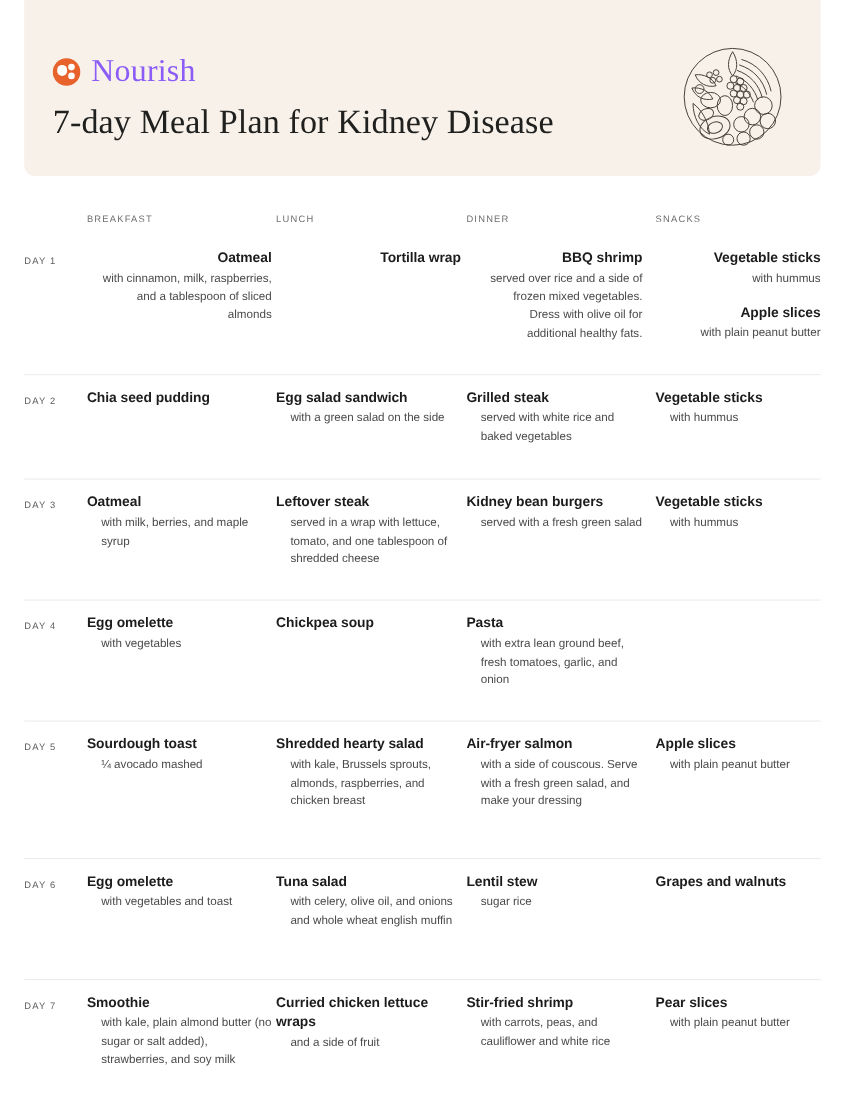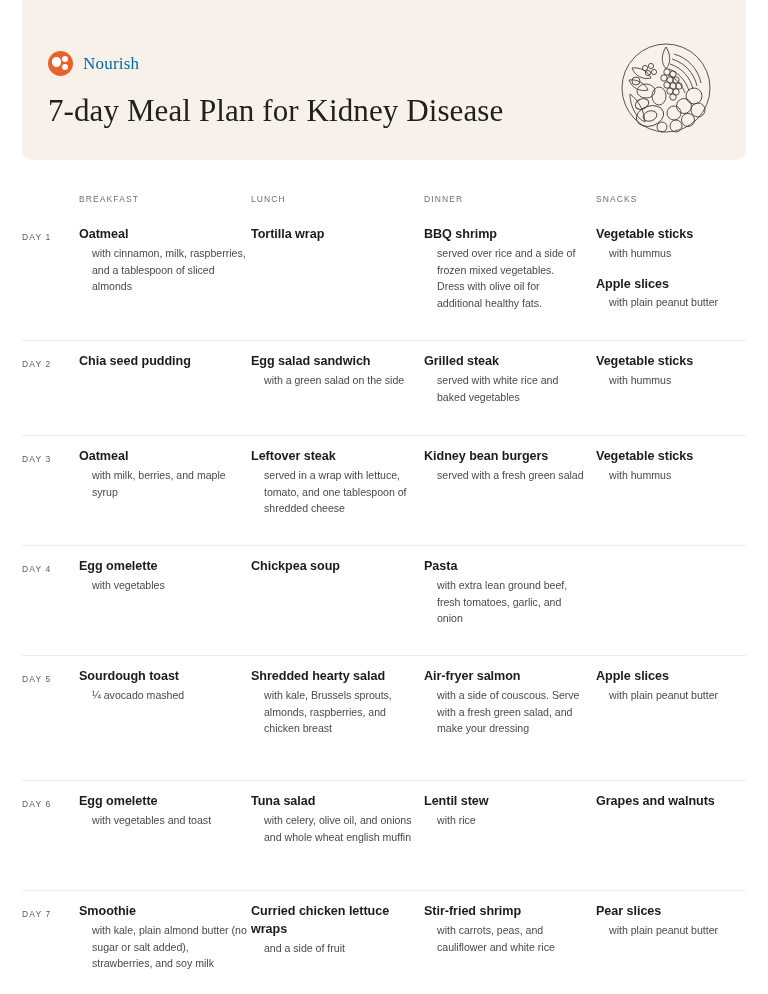--- a/index.html
+++ b/index.html
@@ -57,22 +57,22 @@
     position: absolute;
     background: #ffffff;
     border-radius: 50%;
   }
   .brand-mark .d1 { width: 9.5px; height: 9.5px; left: 3.6px;  top: 6px; }
   .brand-mark .d2 { width: 6.5px; height: 6.5px; left: 13.8px; top: 4.6px; }
   .brand-mark .d3 { width: 6.5px; height: 6.5px; left: 13.8px; top: 12.6px; }
 
   .brand-name {
     font-family: "Liberation Serif", serif;
-    font-size: 17px;
-    color: #0369a1;
+    font-size: 29px;
+    color: #8b5cf6;
     letter-spacing: 0.2px;
     line-height: 1;
   }
 
   .doc-title {
     position: absolute;
     left: 26px;
     top: 92px;
     font-family: "Liberation Serif", serif;
     font-size: 31px;
@@ -110,21 +110,21 @@
     color: #6f6f6f;
     text-transform: uppercase;
     white-space: nowrap;
   }
 
   .row {
     position: relative;
     border-top: 1px solid #ececec;
     box-sizing: border-box;
   }
-  .row:first-of-type { border-top: none; }
+  .row:first-of-type { border-top: none; text-align: right; }
 
   .day-label {
     position: absolute;
     left: 0;
     top: 18px;
     font-size: 8.5px;
     letter-spacing: 1.1px;
     color: #5c5c5c;
     text-transform: uppercase;
     white-space: nowrap;
@@ -386,21 +386,21 @@
           </div>
           <div class="cell c-lunch">
             <div class="meal">
               <div class="meal-title">Tuna salad</div>
               <div class="meal-desc">with celery, olive oil, and onions and whole wheat english muffin</div>
             </div>
           </div>
           <div class="cell c-dinner">
             <div class="meal">
               <div class="meal-title">Lentil stew</div>
-              <div class="meal-desc">with rice</div>
+              <div class="meal-desc">sugar rice</div>
             </div>
           </div>
           <div class="cell c-snacks">
             <div class="meal">
               <div class="meal-title">Grapes and walnuts</div>
             </div>
           </div>
         </div>
         <div class="row" style="min-height: 100px;">
           <div class="day-label">DAY 7</div>

